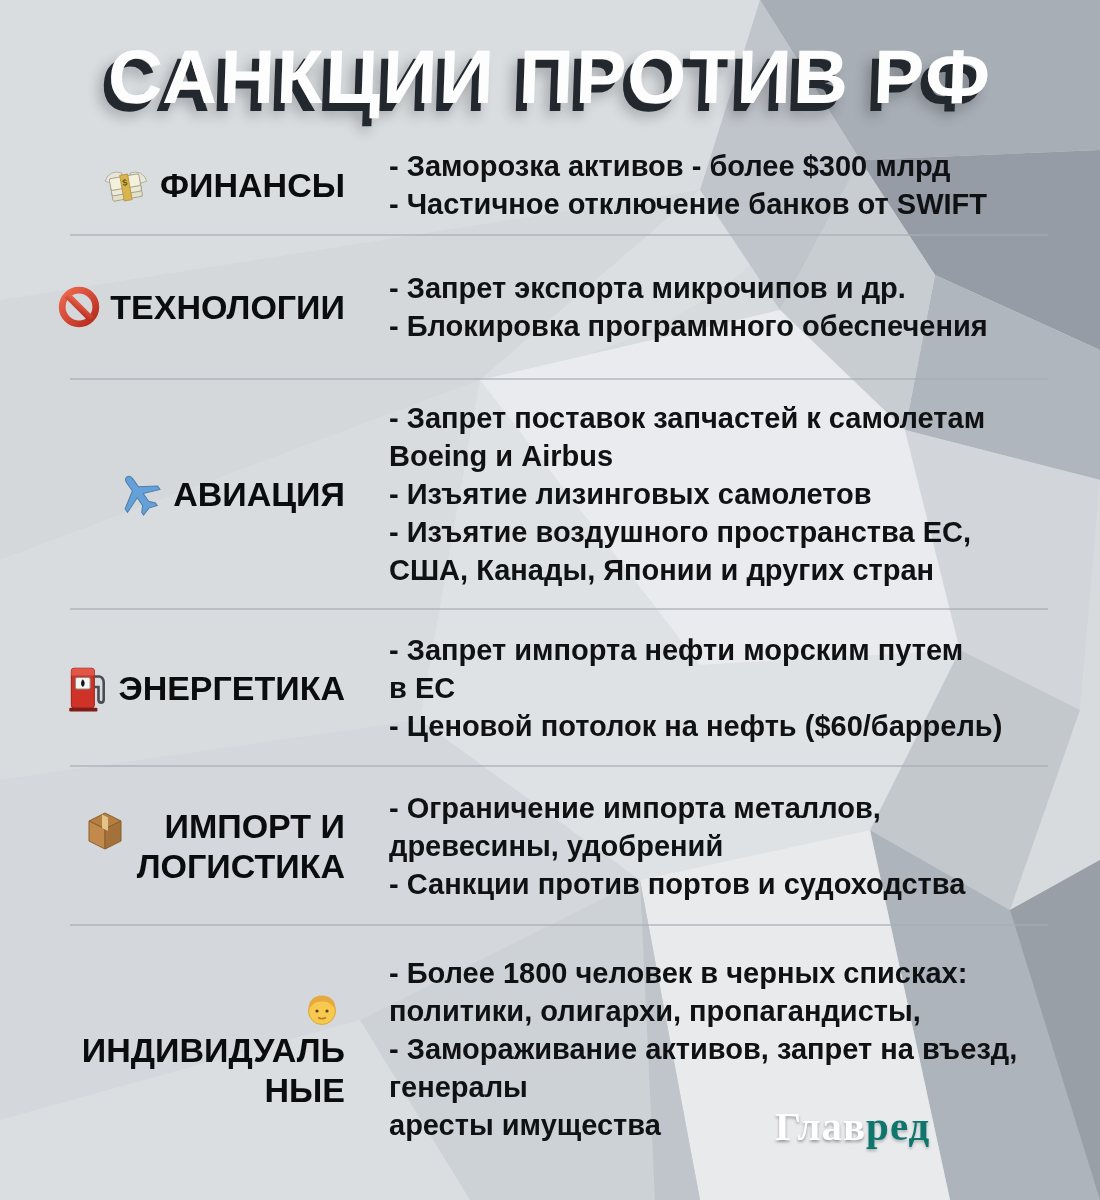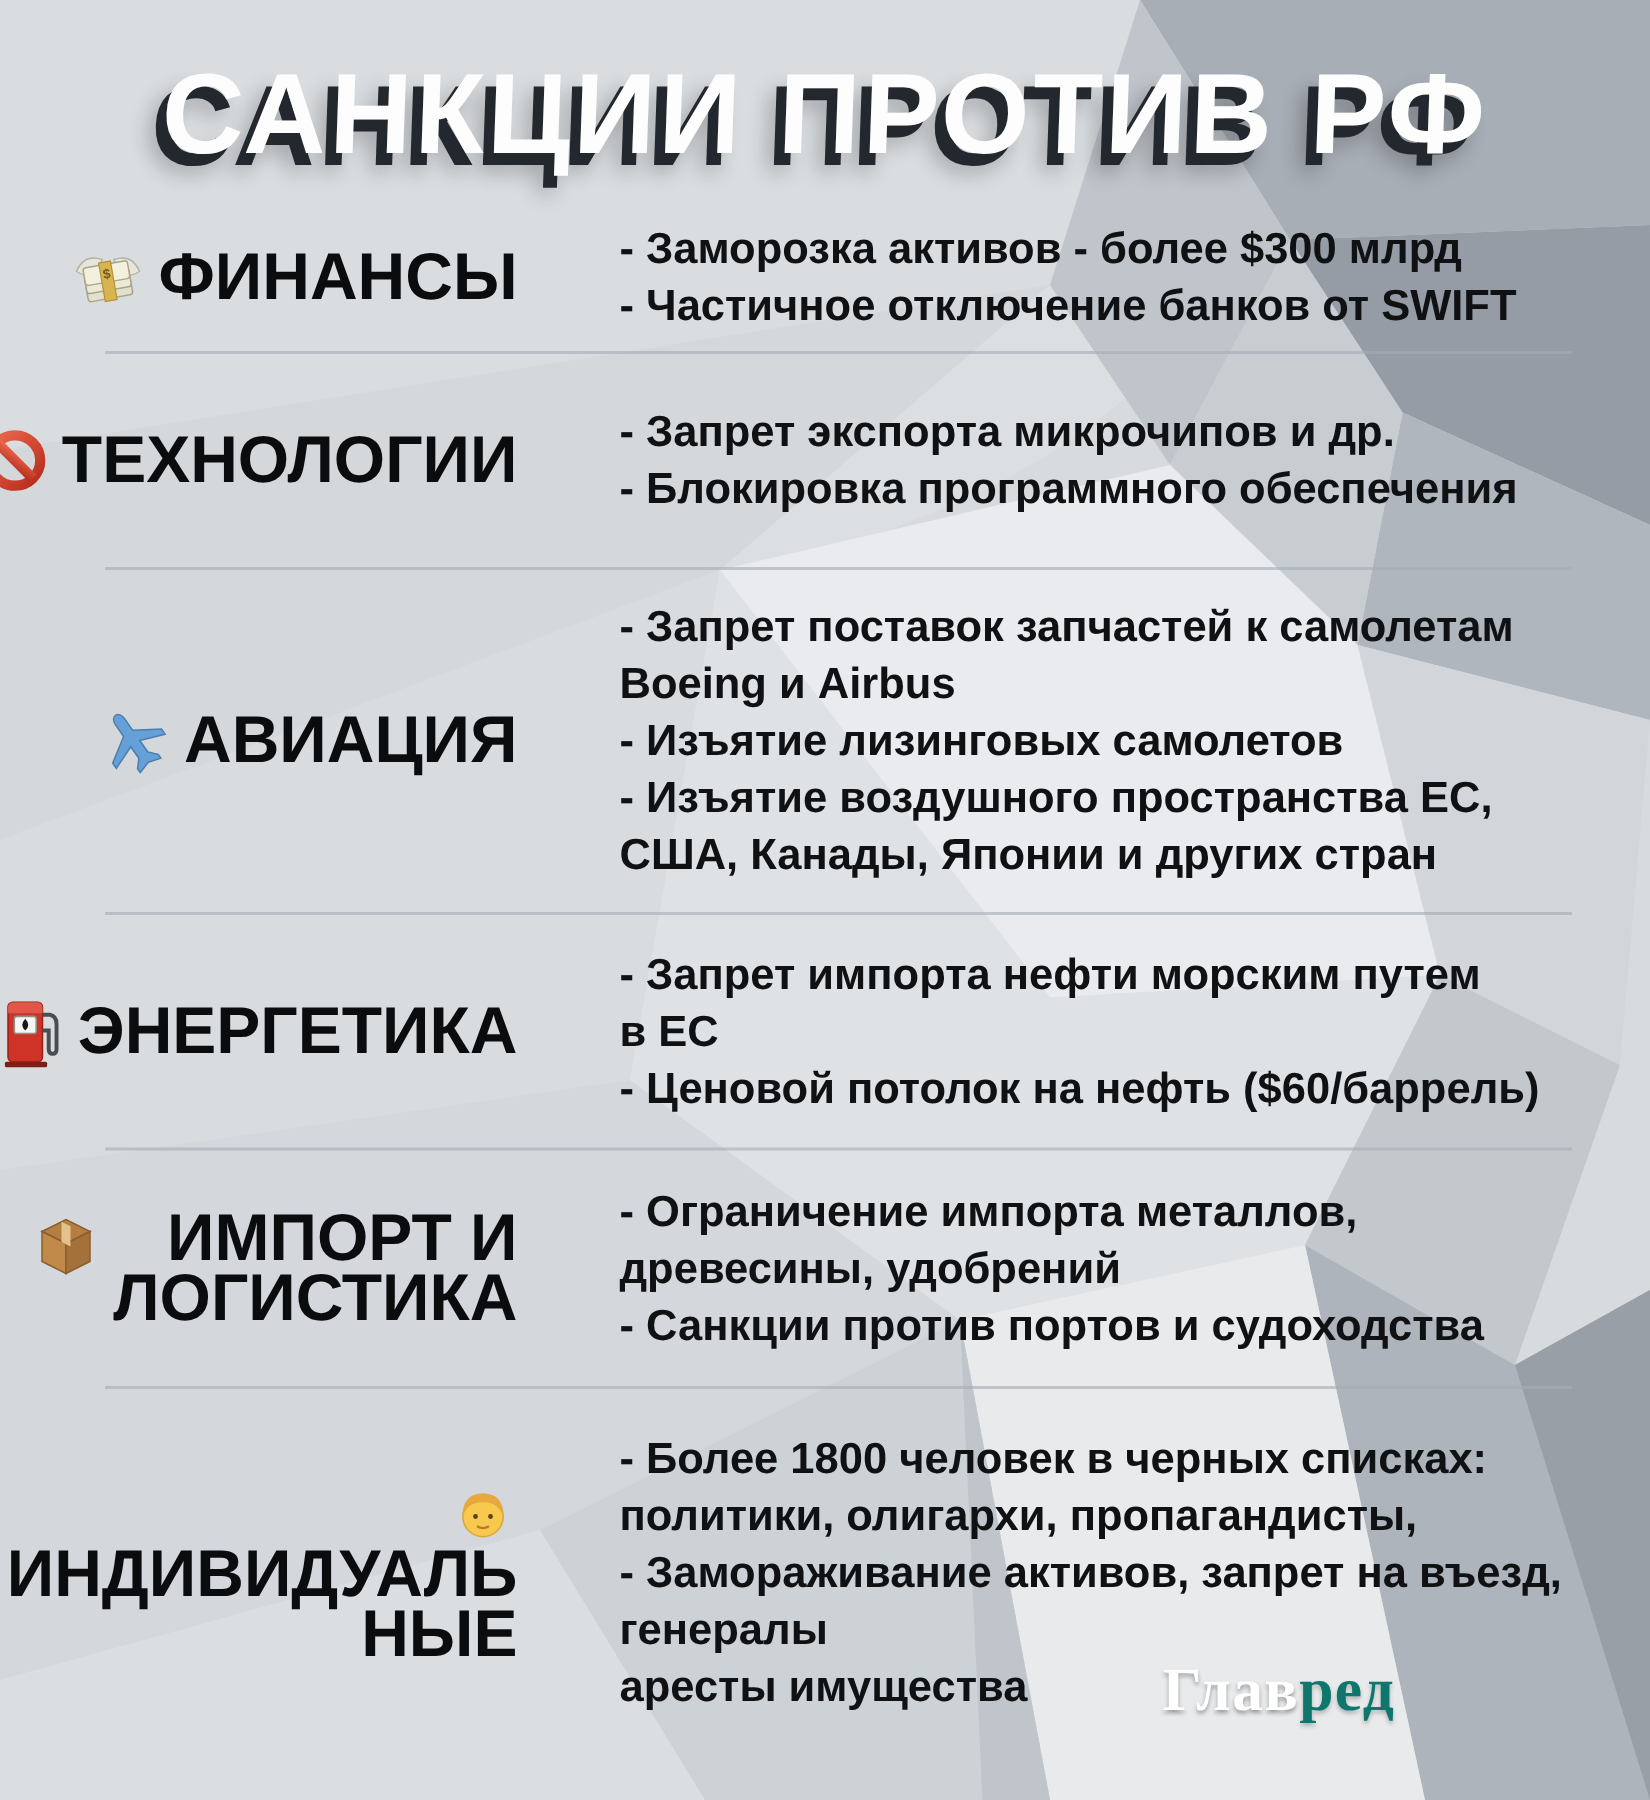--- a/index.html
+++ b/index.html
@@ -25,27 +25,27 @@
   .row{display:flex;align-items:center;width:1100px;}
   .r1{height:99px;} .r2{height:142px;} .r3{height:228px;}
   .r4{height:155px;} .r5{height:157px;} .r6{height:245px;}
 
   .divider{height:2px;margin-left:70px;width:978px;background:#a7adb4;opacity:.62;}
 
   .left{width:345px;flex:0 0 345px;display:flex;align-items:center;justify-content:flex-end;gap:10px;}
   .left-group{display:flex;align-items:flex-start;justify-content:flex-end;gap:10px;}
   .left-stack{display:flex;flex-direction:column;align-items:flex-end;gap:2px;}
   .label{
-    font-size:44px;font-weight:700;color:#0b0c0e;line-height:40px;
+    font-size:34px;font-weight:700;color:#0b0c0e;line-height:40px;
     text-align:right;white-space:nowrap;
   }
   .icon{flex:0 0 auto;display:inline-flex;}
   .icon svg{display:block;}
 
-  .right{margin-left:68px;}
+  .right{margin-left:44px;}
   .bullet-line{
     font-size:29px;font-weight:700;color:#101113;line-height:38px;white-space:nowrap;
   }
 
   .logo{
     position:absolute;left:775px;top:1102px;z-index:2;
     font-family:"Liberation Serif","DejaVu Serif",serif;
     font-weight:700;font-size:41px;letter-spacing:1px;white-space:nowrap;
   }
   .logo .p1{color:#ffffff;text-shadow:0 2px 3px rgba(0,0,0,.35);margin-top:14px;}

